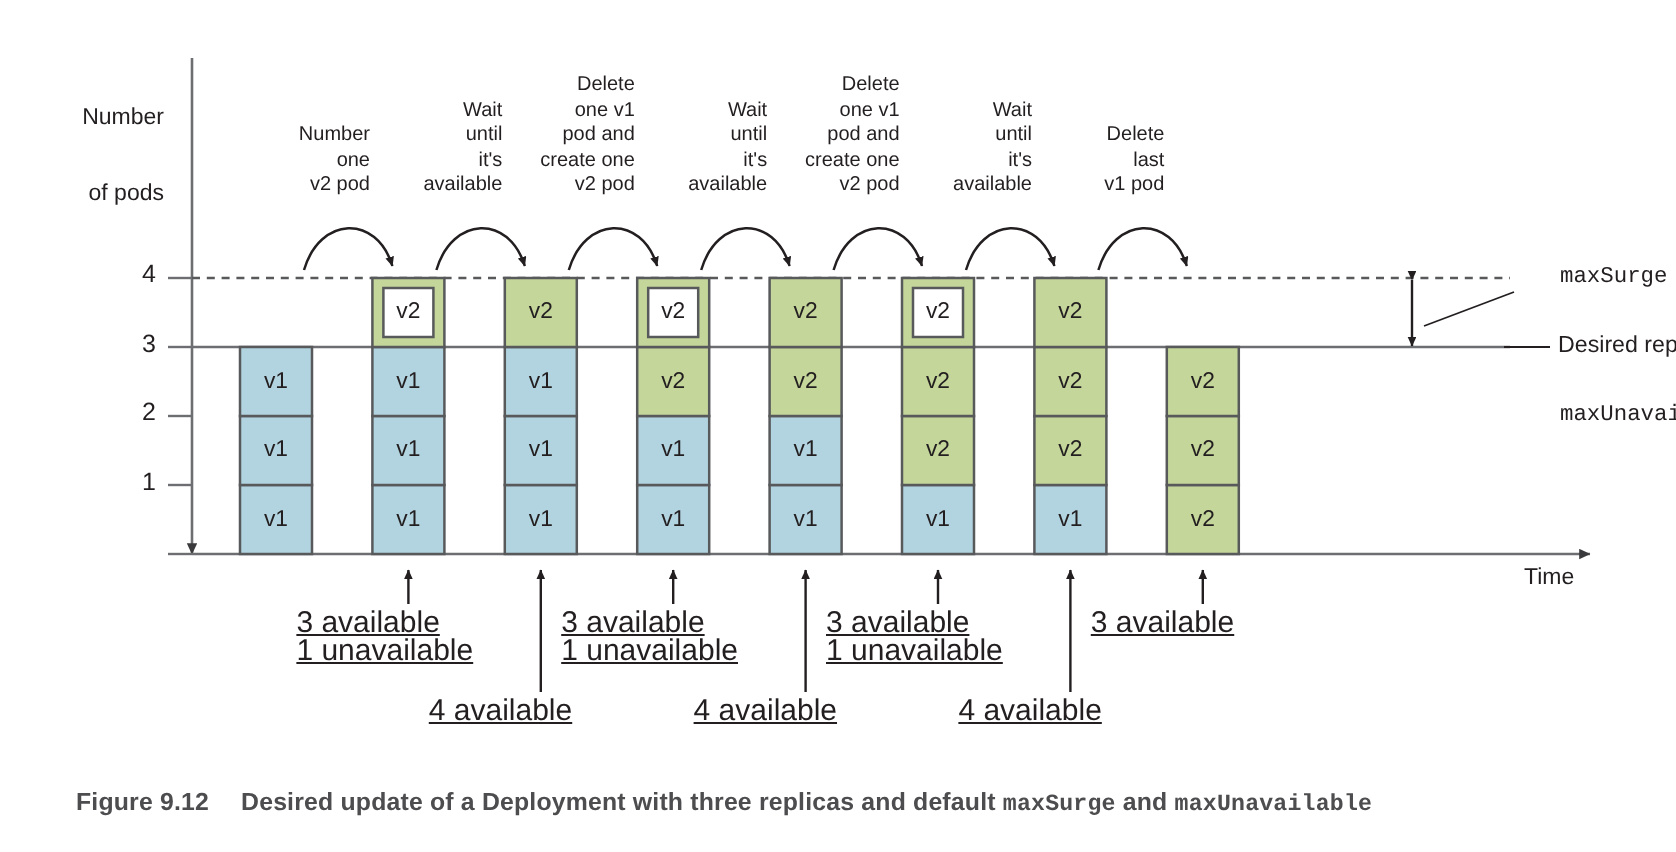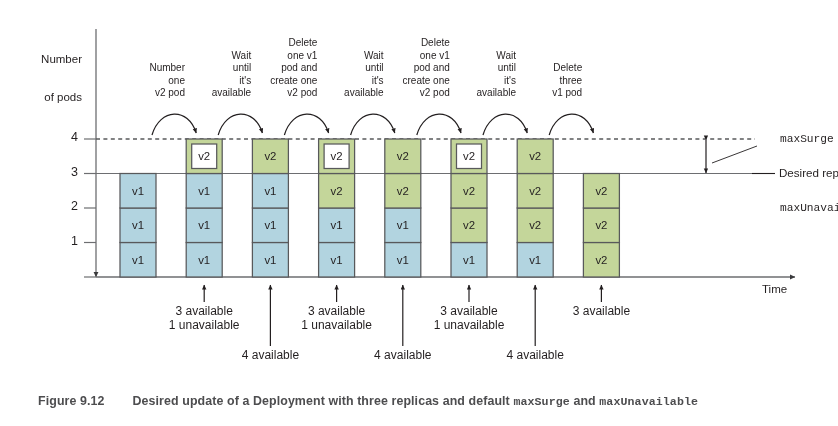--- a/index.html
+++ b/index.html
@@ -6,29 +6,29 @@
   body{width:838px;height:426px;overflow:hidden;
        font-family:"Liberation Sans",sans-serif;color:#231f20;}
   #stage{position:relative;width:838px;height:426px;}
   svg.layer{position:absolute;left:0;top:0;width:838px;height:426px;overflow:visible;}
   .txt{position:absolute;white-space:pre;line-height:12.6px;}
   .axis-name{font-size:11.5px;text-align:right;}
   .tick-lbl{font-size:12.5px;text-align:right;}
   .step-lbl{font-size:10px;text-align:right;}
   .note-lbl{font-size:11.6px;}
   .mono{font-family:"Liberation Mono","DejaVu Sans Mono",monospace;font-size:11.2px;}
-  .under-lbl{font-size:12px;text-align:center;line-height:13.5px;}
+  .under-lbl{font-size:15px;line-height:13.5px;text-decoration:underline;}
   .time-lbl{font-size:11.5px;}
   .cell-lbl{position:absolute;font-size:11.4px;text-align:center;
             display:flex;align-items:center;justify-content:center;}
   .caption{position:absolute;left:38px;top:394px;width:780px;
            font-size:12.4px;font-weight:bold;color:#4d4d4f;letter-spacing:.1px;}
   .caption .cap-mono{font-family:"Liberation Mono","DejaVu Sans Mono",monospace;
                      font-weight:bold;font-size:11.6px;}
-  .caption .cap-num{margin-right:28px;}
+  .caption .cap-num{margin-right:16px;}
 </style>
 </head>
 <body>
 
 <div id="stage">
 
   <svg class="layer">
     <defs>
       <marker id="ah" markerWidth="7" markerHeight="7" refX="5.4" refY="2.6" orient="auto" markerUnits="userSpaceOnUse">
         <path d="M0,0 L5.6,2.6 L0,5.2 z" fill="#3a3a3c"></path>
@@ -137,21 +137,21 @@
   <div class="txt note-lbl" style="left:779px;top:167px;">Desired replica count = 3</div>
   <div class="txt mono" style="left:780px;top:202px;">maxUnavailable = 0</div>
 
   <div id="steps-layer">
       <div class="txt step-lbl" style="left: 91px; top: 62.2px; width: 94px;"><div>Number</div><div>one</div><div>v2 pod</div></div>
       <div class="txt step-lbl" style="left: 157.2px; top: 49.6px; width: 94px;"><div>Wait</div><div>until</div><div>it's</div><div>available</div></div>
       <div class="txt step-lbl" style="left: 223.4px; top: 37px; width: 94px;"><div>Delete</div><div>one v1</div><div>pod and</div><div>create one</div><div>v2 pod</div></div>
       <div class="txt step-lbl" style="left: 289.6px; top: 49.6px; width: 94px;"><div>Wait</div><div>until</div><div>it's</div><div>available</div></div>
       <div class="txt step-lbl" style="left: 355.8px; top: 37px; width: 94px;"><div>Delete</div><div>one v1</div><div>pod and</div><div>create one</div><div>v2 pod</div></div>
       <div class="txt step-lbl" style="left: 422px; top: 49.6px; width: 94px;"><div>Wait</div><div>until</div><div>it's</div><div>available</div></div>
-      <div class="txt step-lbl" style="left: 488.2px; top: 62.2px; width: 94px;"><div>Delete</div><div>three</div><div>v1 pod</div></div>
+      <div class="txt step-lbl" style="left: 488.2px; top: 62.2px; width: 94px;"><div>Delete</div><div>last</div><div>v1 pod</div></div>
     </div>
 
   <div id="cells-layer">
       <div class="cell-lbl" style="left: 120px; top: 242.5px; width: 36px; height: 34.5px;">v1</div>
       <div class="cell-lbl" style="left: 120px; top: 208px; width: 36px; height: 34.5px;">v1</div>
       <div class="cell-lbl" style="left: 120px; top: 173.5px; width: 36px; height: 34.5px;">v1</div>
       <div class="cell-lbl" style="left: 186.2px; top: 242.5px; width: 36px; height: 34.5px;">v1</div>
       <div class="cell-lbl" style="left: 186.2px; top: 208px; width: 36px; height: 34.5px;">v1</div>
       <div class="cell-lbl" style="left: 186.2px; top: 173.5px; width: 36px; height: 34.5px;">v1</div>
       <div class="cell-lbl" style="left: 186.2px; top: 139px; width: 36px; height: 34.5px;">v2</div>

